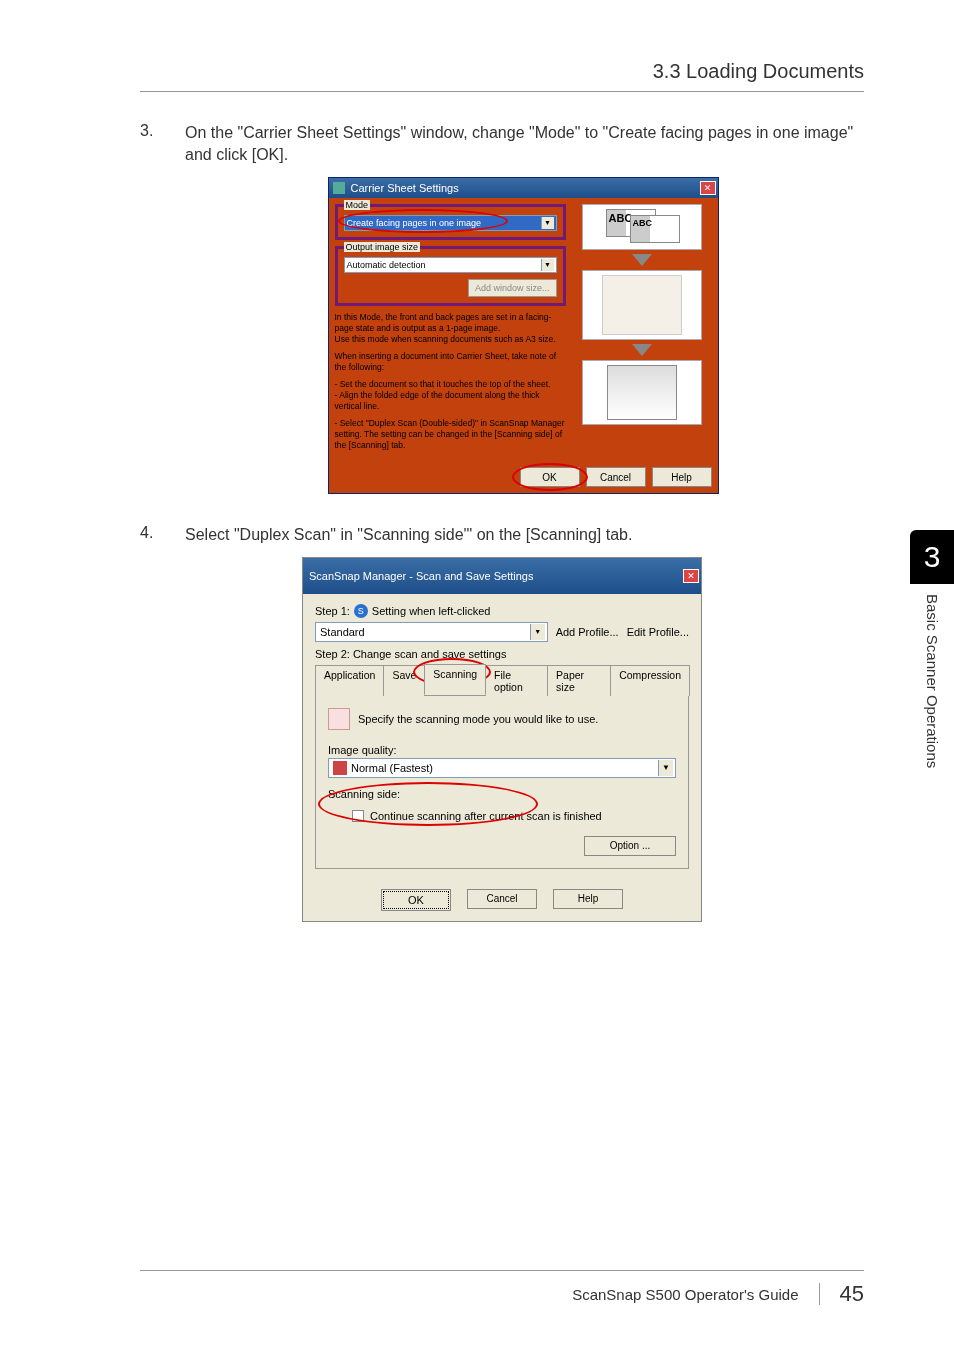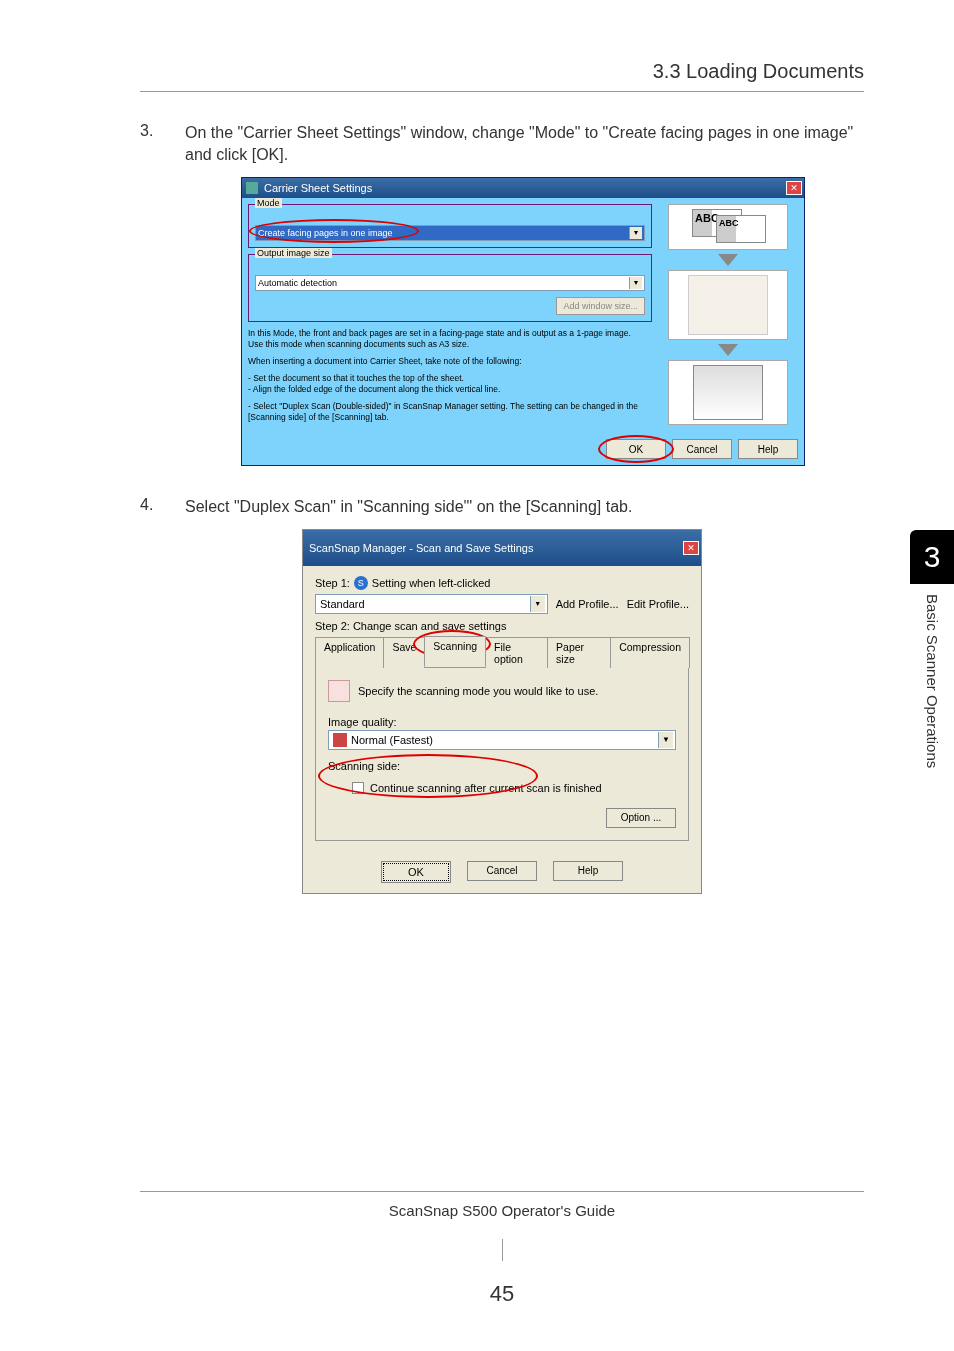--- a/index.html
+++ b/index.html
@@ -42,22 +42,22 @@
     line-height: 1.4;
   }
   .dialog-wrap {
     display: flex;
     justify-content: center;
     margin: 10px 0 30px 0;
   }
 
   
   .css-dialog {
-    width: 564px;
-    background: #7dd3fc;
+    width: 391px;
+    background: #c2410c;
     border: 1px solid #0a246a;
     font-size: 10px;
     margin-left: 42px;
   }
   .css-titlebar {
     height: 20px;
     background: linear-gradient(#3a6ea5, #1e4e8a);
     color: #fff;
     display: flex;
     align-items: center;
@@ -83,23 +83,23 @@
     flex: 1;
   }
   .css-right {
     width: 140px;
     display: flex;
     flex-direction: column;
     align-items: center;
     gap: 4px;
   }
   .fieldset {
-    border: 1px solid #701a75;
+    border: 3px solid #701a75;
     margin-bottom: 6px;
-    padding: 20px 6px 6px 6px;
+    padding: 8px 6px 6px 6px;
     position: relative;
   }
   .fieldset-label {
     position: absolute;
     top: -7px; left: 6px;
     background: #ece9d8;
     padding: 0 2px;
     font-size: 9px;
   }
   .combo {
@@ -433,21 +433,20 @@
     left: 140px;
   }
   .hr-bot { border: none; border-top: 1px solid #999; margin-bottom: 10px;}
   .footer-row {
     display: flex;
     justify-content: flex-end;
     align-items: center;
     gap: 20px;
     font-size: 15px;
     color: #333;
-    flex-direction: column;
   }
   .footer-sep {
     width: 1px; height: 22px; background: #999;
   }
   .footer-page {
     font-size: 22px;
     color: #333;
   }
 </style>
 </head>
@@ -584,21 +583,21 @@
               <div class="label-sm">Scanning side:</div>
               <div class="ellipse-red" style="top:-6px; left:-10px; width:220px; height:44px;"></div>
             </div>
 
             <div class="chk-row">
               <span class="chk"></span>
               <span>Continue scanning after current scan is finished</span>
             </div>
 
             <div class="opt-row">
-              <span class="winbtn" style="width:70px;">Option ...</span>
+              <span class="winbtn" style="width:92px;">Option ...</span>
             </div>
           </div>
         </div>
       </div>
       <div class="ssm-buttons">
         <span class="winbtn-dashed">OK</span>
         <span class="winbtn" style="width:70px;">Cancel</span>
         <span class="winbtn" style="width:70px;">Help</span>
       </div>
     </div>

